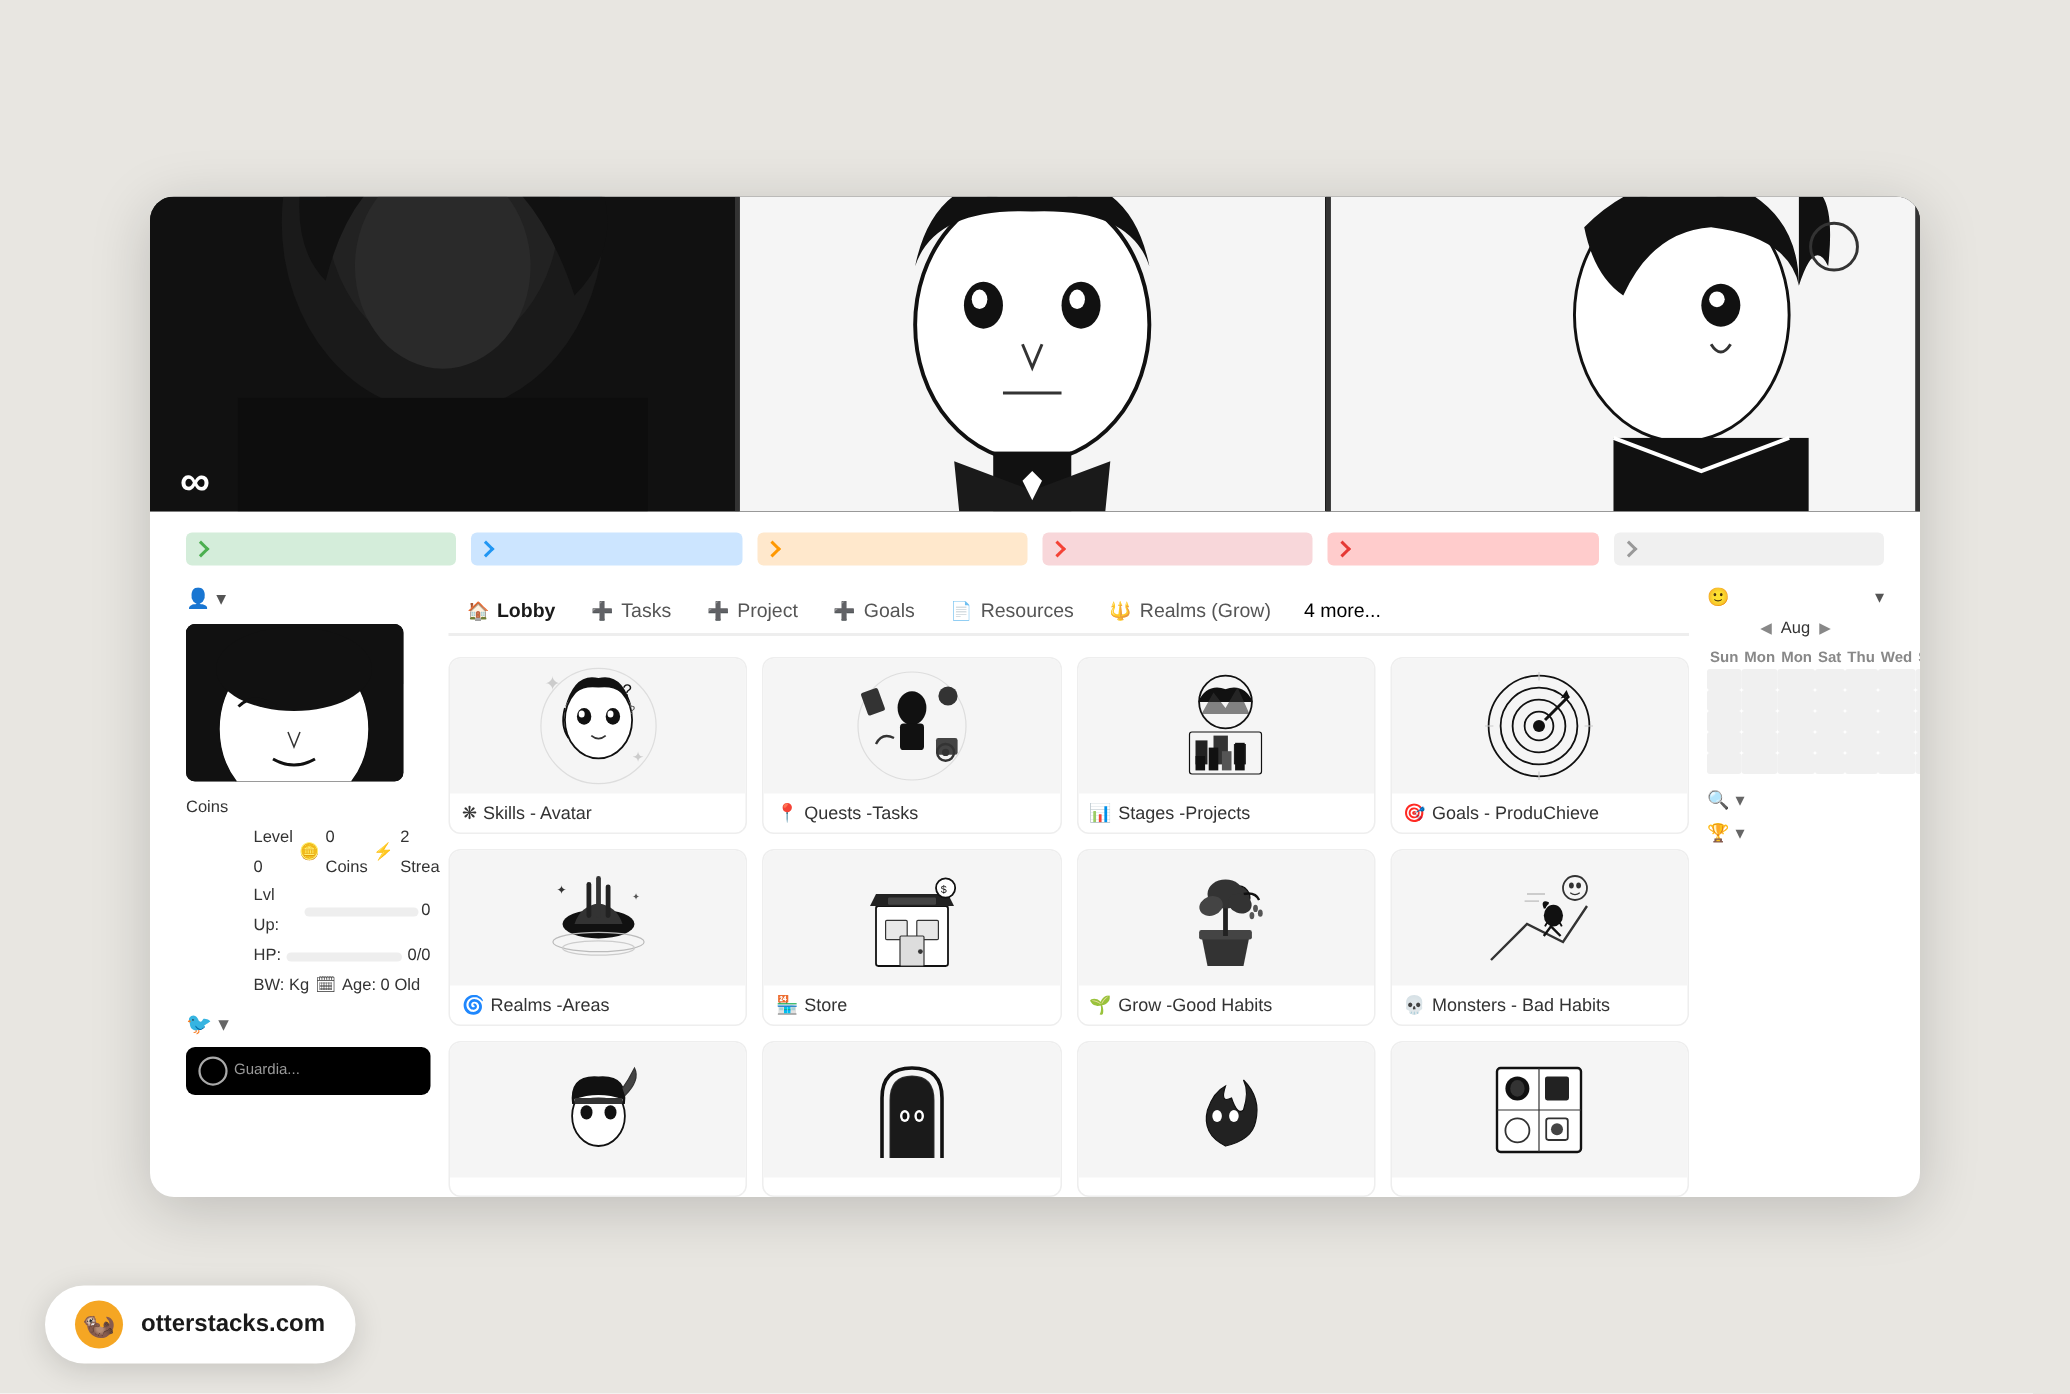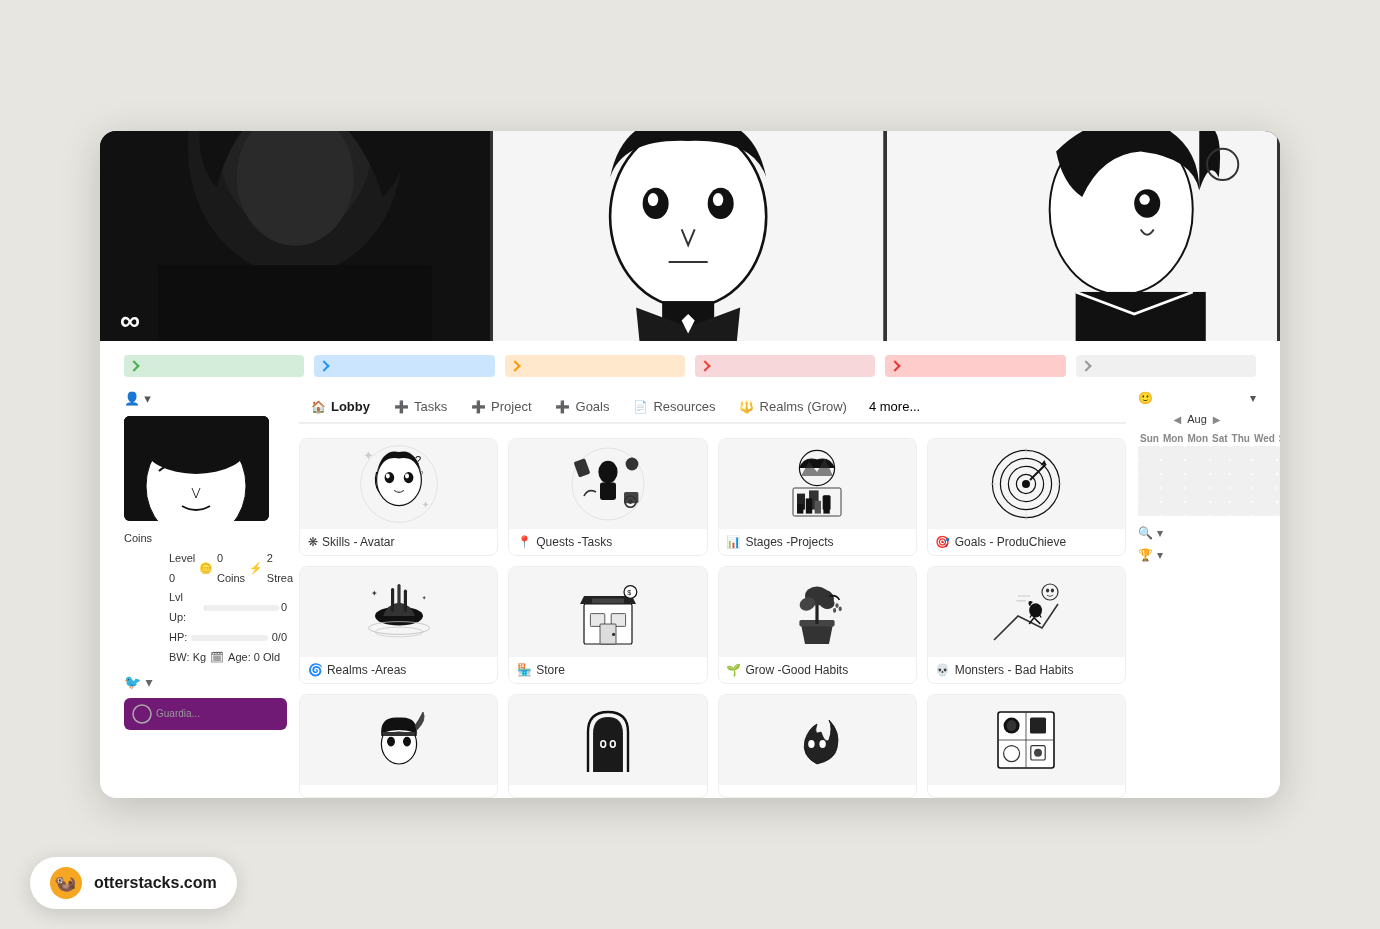--- a/index.html
+++ b/index.html
@@ -340,21 +340,21 @@
       background: #f5a623;
       display: flex;
       align-items: center;
       justify-content: center;
       font-size: 18px;
     }
 
     
     .sidebar-bottom-item {
       margin-top: 8px;
-      background: #701a75;
+      background: #000000;
       border-radius: 6px;
       height: 32px;
       display: flex;
       align-items: center;
       padding: 0 8px;
       font-size: 11px;
       color: #888;
     }
   </style>
 </head>

